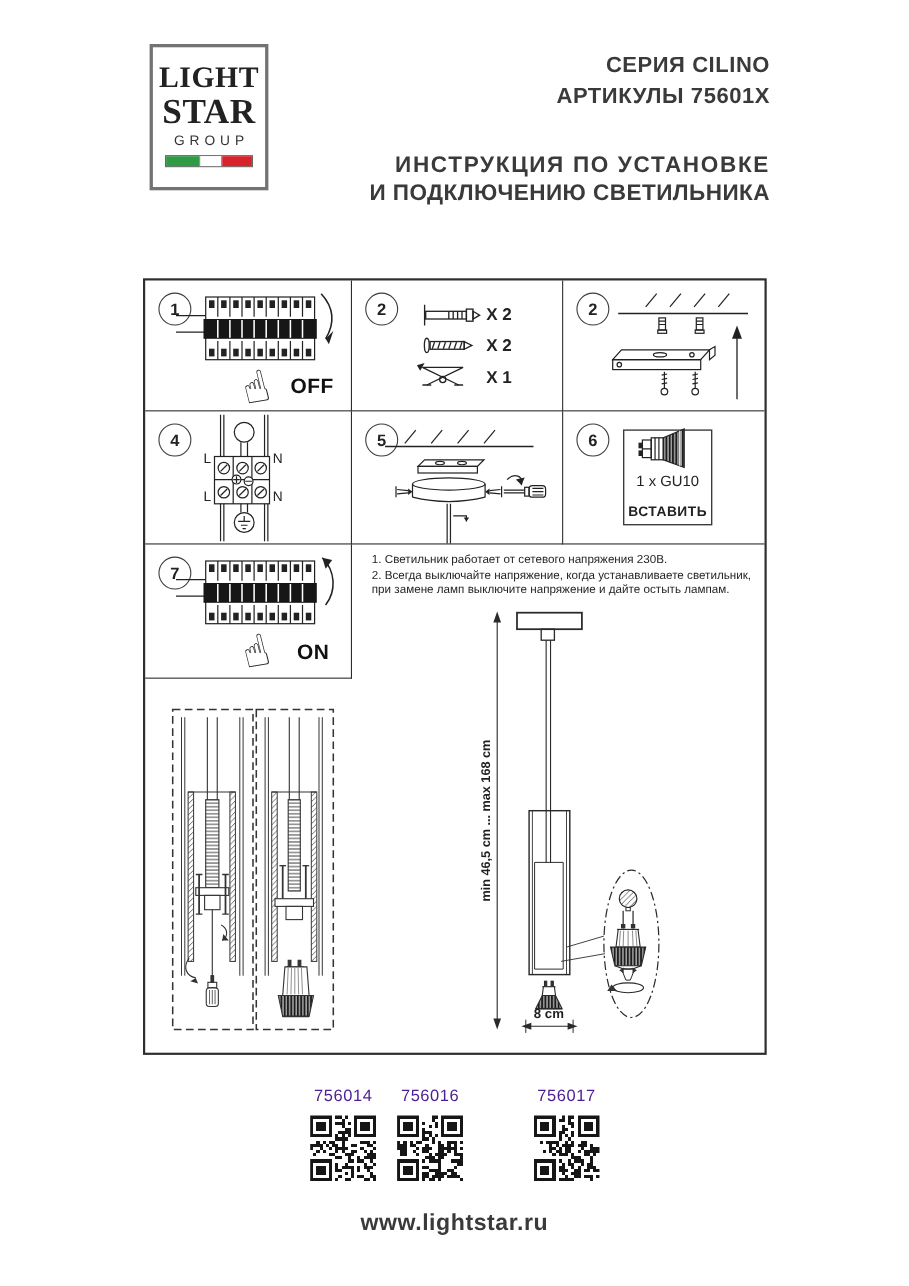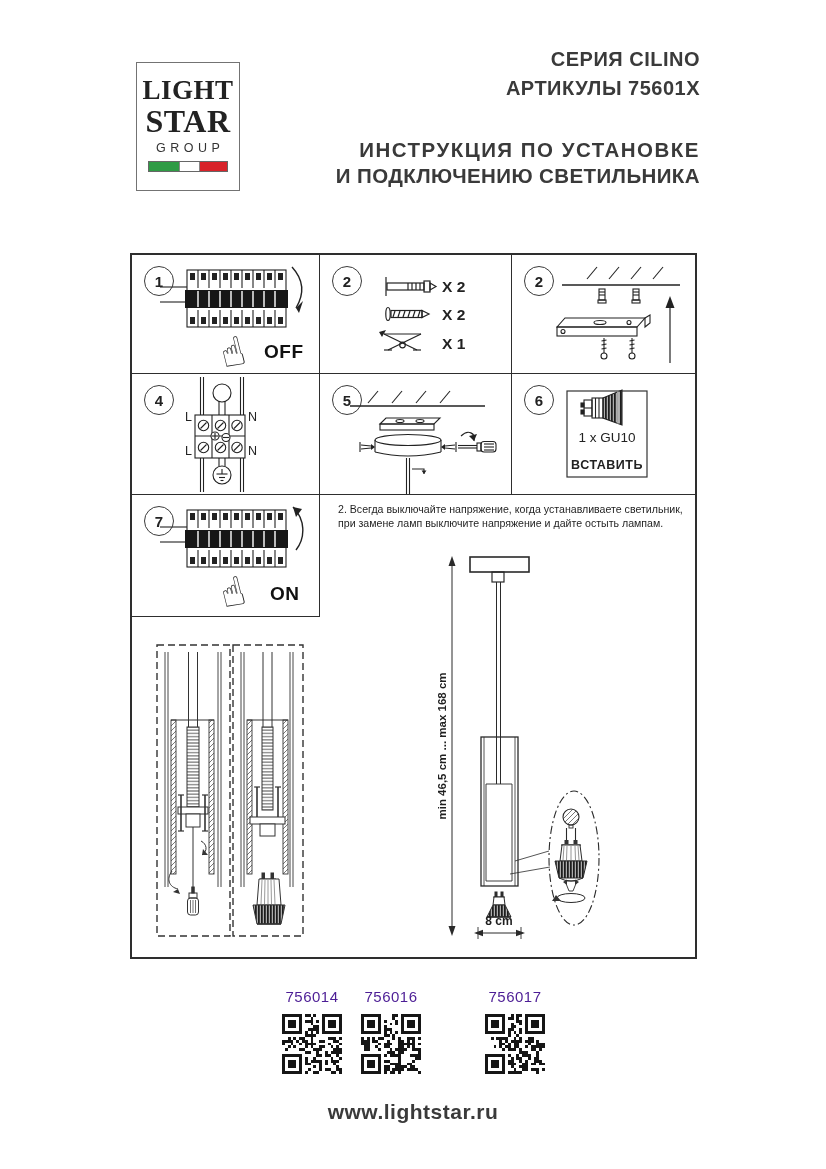--- a/index.html
+++ b/index.html
@@ -1,19 +1,19 @@
 <!DOCTYPE html>
 <html><head>
 <meta charset="utf-8">
 <style>
   html,body{margin:0;padding:0;background:#fff;}
   #page{position:relative;width:826px;height:1169px;background:#fff;overflow:hidden;
         font-family:"Liberation Sans",sans-serif;color:#2b2b2b;}
   
-  .logo{position:absolute;left:136px;top:62px;width:102px;height:127px;border:1px solid #737373;
+  .logo{position:absolute;left:136px;top:40px;width:102px;height:127px;border:3px solid #737373;
         display:flex;flex-direction:column;align-items:center;justify-content:flex-start;background:#fff;}
   .logo .w1{font-family:"Liberation Serif",serif;font-weight:bold;font-size:27px;line-height:30px;margin-top:12px;letter-spacing:.5px;color:#222;}
   .logo .w2{font-family:"Liberation Serif",serif;font-weight:bold;font-size:32px;line-height:32px;letter-spacing:.5px;color:#222;}
   .logo .w3{font-size:12.5px;letter-spacing:4.5px;margin-top:4px;color:#333;text-indent:4.5px;}
   .flag{width:78px;height:9px;margin-top:6px;border:1px solid #666;display:flex;}
   .flag .g{flex:4;background:#2f9b45;}
   .flag .w{flex:2.4;background:#fff;border-left:1px solid #888;border-right:1px solid #888;}
   .flag .r{flex:3.6;background:#d8232a;}
   .hdr{position:absolute;right:126px;text-align:left;font-weight:bold;color:#3a3a3a;}
   .hdr.series{top:48px;font-size:20px;letter-spacing:.5px;}
@@ -413,20 +413,21 @@
             <line x1="143" y1="36" x2="143" y2="52"></line>
         </g>
         <text x="88" y="110" font-size="40" fill="#222" font-family="DejaVu Sans" transform="rotate(-14 105 95)">☝</text>
         <path d="M164,55 C174,42 173,24 161,12" stroke="#222" stroke-width="1.4" fill="none"></path>
         <polygon points="161,12 170,14 164,22" fill="#222"></polygon>
       </svg>
       <div class="swlabel" style="left:138px;top:88px;">ON</div>
     </div>
 
     <div class="notes">
+      <div>1. Светильник работает от сетевого напряжения 230В.</div>
       <div>2. Всегда выключайте напряжение, когда устанавливаете светильник,</div>
       <div>при замене ламп выключите напряжение и дайте остыть лампам.</div>
     </div>
 
     <svg width="563" height="462" viewBox="0 0 563 462" style="position:absolute;left:0;top:240px;">
 
       <g stroke="#333" fill="none">
         <rect x="25" y="150" width="73" height="291" stroke-width="1.4" stroke-dasharray="7 4"></rect>
         <line x1="33" y1="157" x2="33" y2="392" stroke-width=".9"></line>
           <line x1="36" y1="157" x2="36" y2="392" stroke-width=".9"></line>

